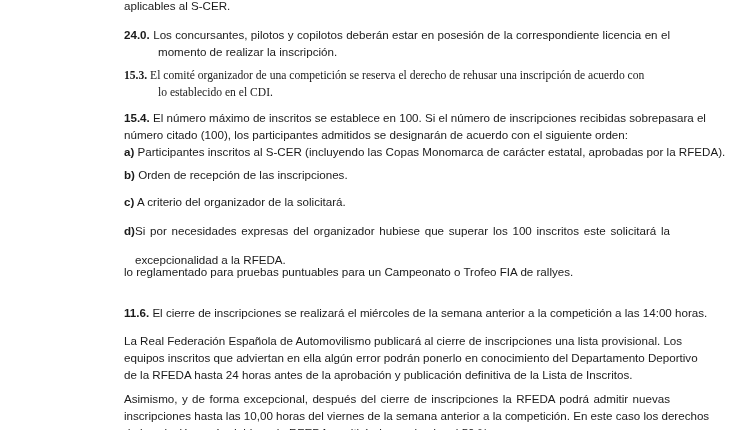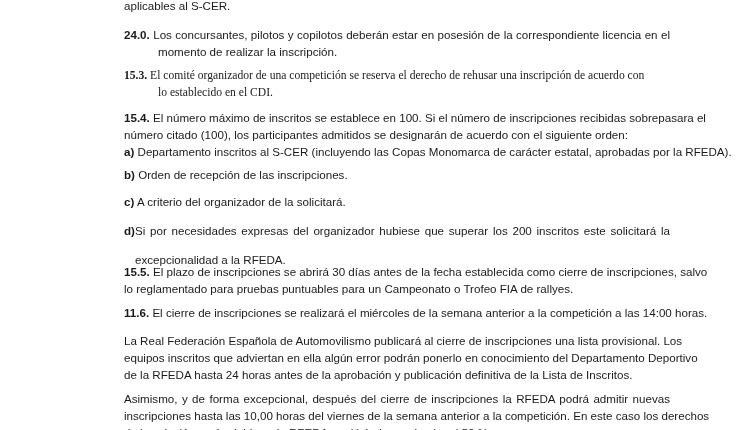--- a/index.html
+++ b/index.html
@@ -31,38 +31,37 @@
   </div>
 
   <div class="blk" style="top:67px;font-family:Liberation Serif, serif;">
     <span class="line"><span class="b">15.3.</span> <span>El comité organizador de una competición se reserva el derecho de rehusar una inscripción de acuerdo con</span></span>
     <span class="line hang">lo establecido en el CDI.</span>
   </div>
 
   <div class="blk" style="top:109px;">
     <span class="line"><span class="b">15.4.</span> <span>El número máximo de inscritos se establece en 100. Si el número de inscripciones recibidas sobrepasara el</span></span>
     <span class="line">número citado (100), los participantes admitidos se designarán de acuerdo con el siguiente orden:</span>
-    <span class="line"><span class="b">a)</span> <span>Departamento inscritos al S-CER (incluyendo las Copas Monomarca de carácter estatal, aprobadas por la RFEDA).</span></span>
+    <span class="line"><span class="b">a)</span> <span>Participantes inscritos al S-CER (incluyendo las Copas Monomarca de carácter estatal, aprobadas por la RFEDA).</span></span>
   </div>
 
   <div class="blk" style="top:166px;">
     <span class="line"><span class="b">b)</span> <span>Orden de recepción de las inscripciones.</span></span>
   </div>
 
   <div class="blk" style="top:193px;">
     <span class="line"><span class="b">c)</span> <span>A criterio del organizador de la solicitará.</span></span>
   </div>
 
   <div class="blk" style="top:222px;">
-    <span class="line just"><span class="b">d)</span><span>Si por necesidades expresas del organizador hubiese que superar los 200 inscritos este solicitará la</span></span>
+    <span class="line just"><span class="b">d)</span><span>Si por necesidades expresas del organizador hubiese que superar los 100 inscritos este solicitará la</span></span>
     <span class="line hang-d">excepcionalidad a la RFEDA.</span>
   </div>
 
   <div class="blk" style="top:263px;">
-    <span class="line"><span class="b">15.5.</span> <span>El plazo de inscripciones se abrirá 30 días antes de la fecha establecida como cierre de inscripciones, salvo</span></span>
     <span class="line">lo reglamentado para pruebas puntuables para un Campeonato o Trofeo FIA de rallyes.</span>
   </div>
 
   <div class="blk" style="top:304px;">
     <span class="line"><span class="b">11.6.</span> <span>El cierre de inscripciones se realizará el miércoles de la semana anterior a la competición a las 14:00 horas.</span></span>
   </div>
 
   <div class="blk" style="top:332px;">
     <span class="line just">La Real Federación Española de Automovilismo publicará al cierre de inscripciones una lista provisional. Los</span>
     <span class="line just">equipos inscritos que adviertan en ella algún error podrán ponerlo en conocimiento del Departamento Deportivo</span>

